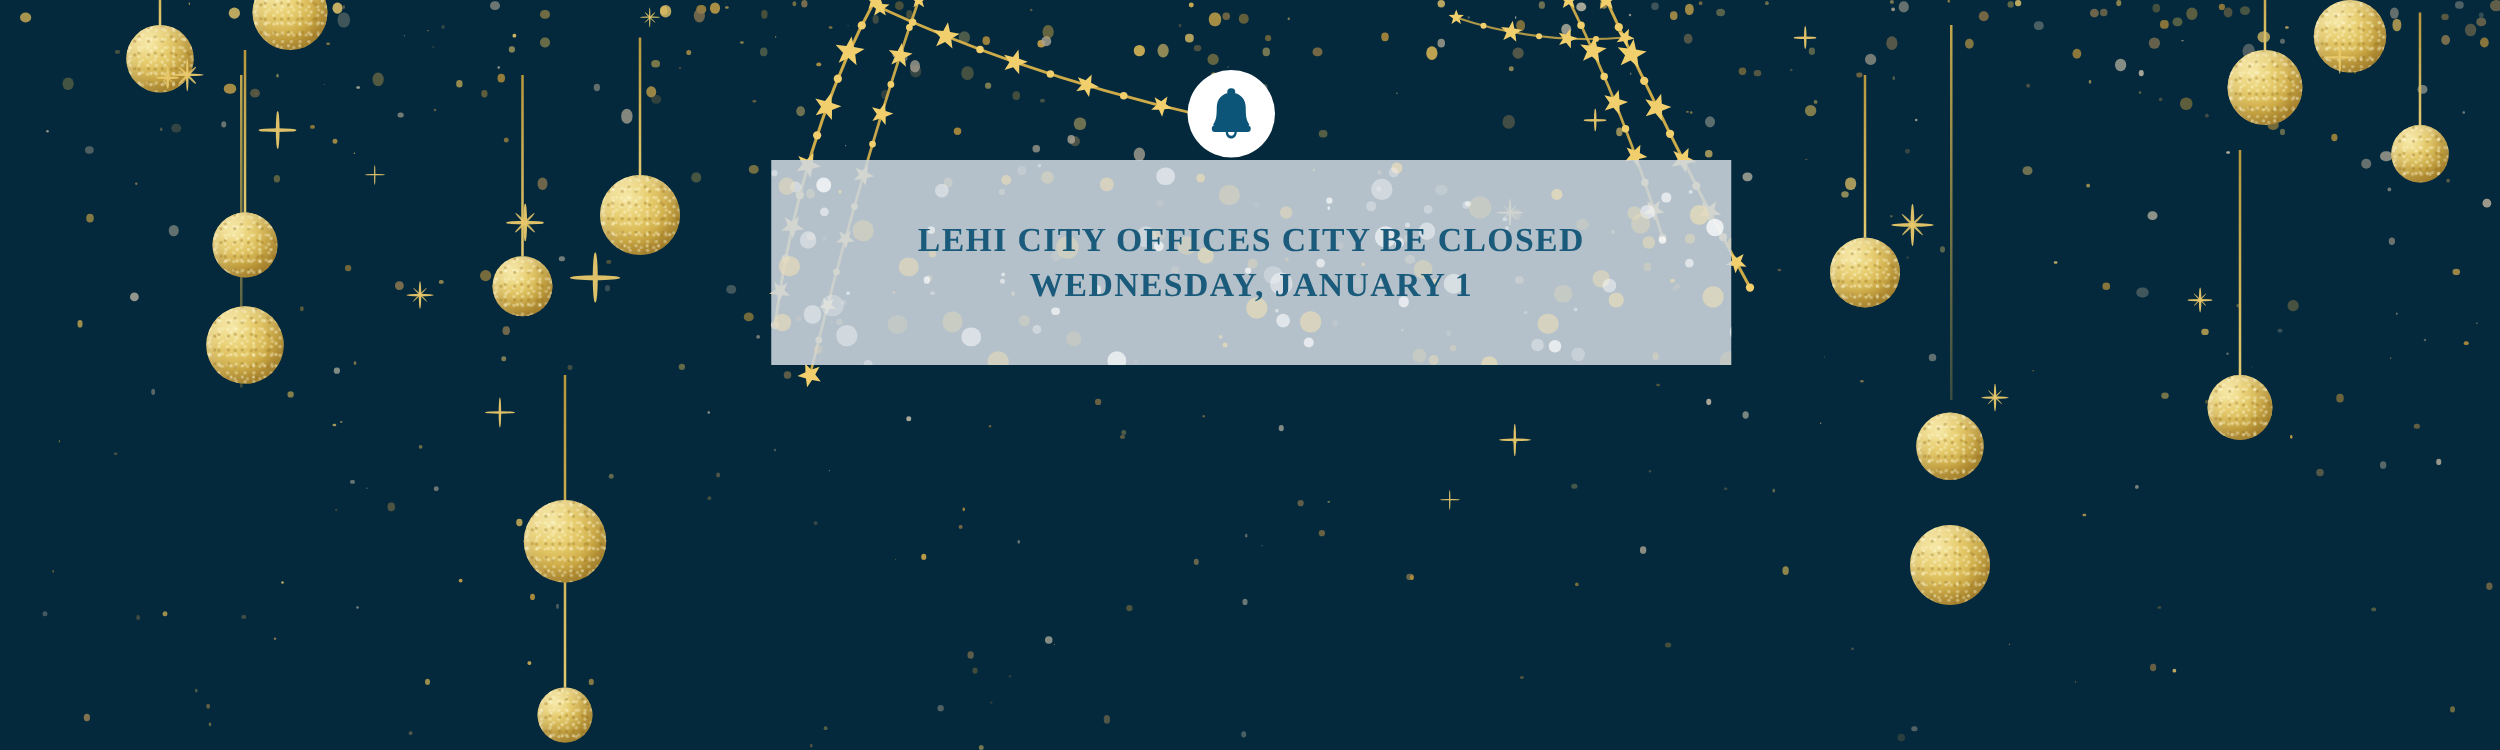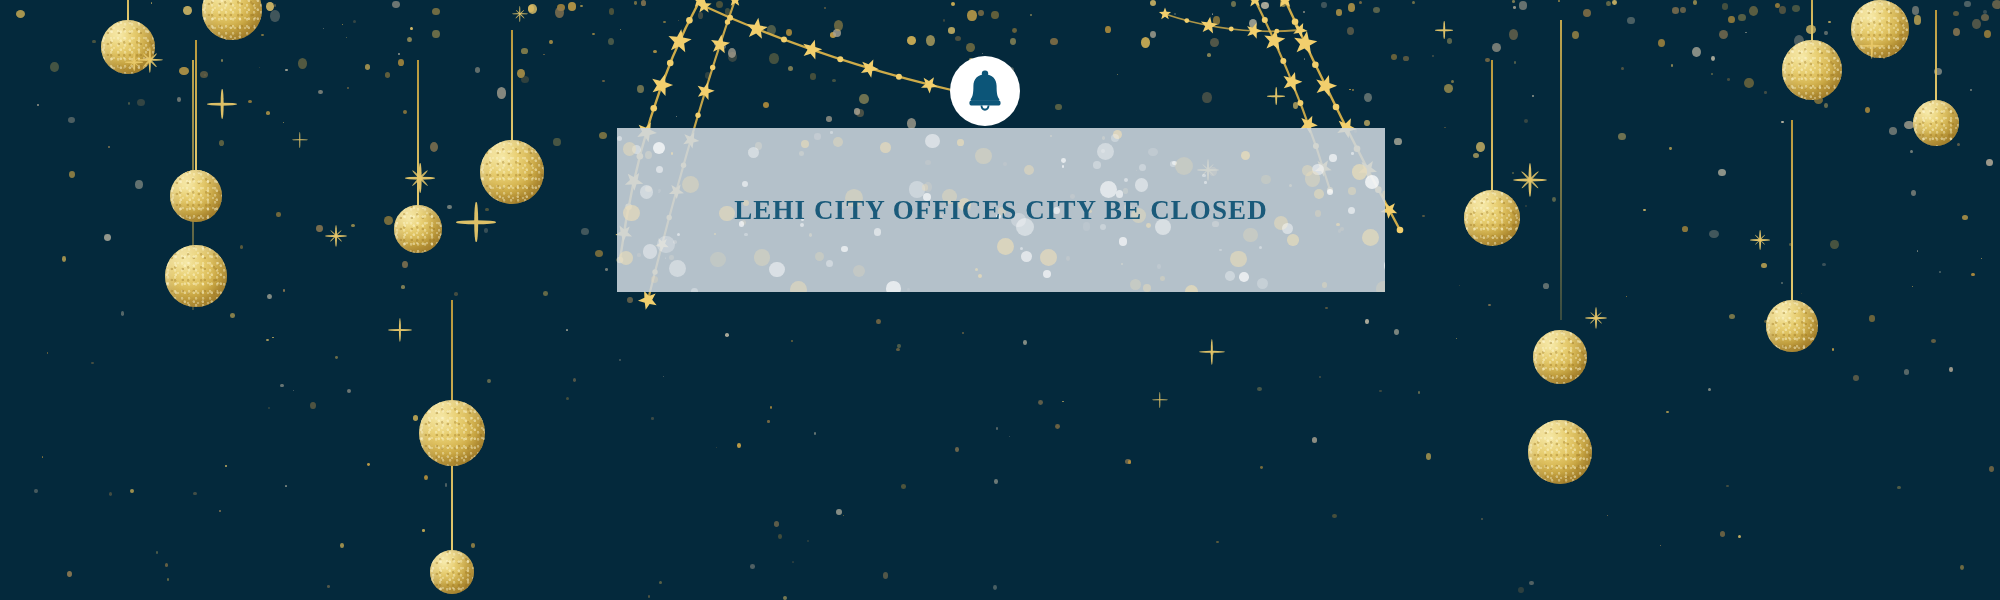--- a/index.html
+++ b/index.html
@@ -806,20 +806,21 @@
         <span class="dot" style="left:608.4px;top:143.0px;width:9.7px;height:9.7px;background:rgba(255,255,255,0.34)"></span>
         <span class="dot" style="left:558.1px;top:29.2px;width:18.0px;height:18.0px;background:rgba(233,220,185,0.32)"></span>
         <span class="dot" style="left:670.4px;top:106.2px;width:11.4px;height:11.4px;background:rgba(233,220,185,0.67)"></span>
         <span class="dot" style="left:6.0px;top:14.4px;width:13.2px;height:13.2px;background:rgba(233,220,185,0.52)"></span>
         <span class="dot" style="left:731.1px;top:78.6px;width:7.0px;height:7.0px;background:rgba(255,255,255,0.56)"></span>
         <span class="dot" style="left:759.3px;top:153.4px;width:15.5px;height:15.5px;background:rgba(233,220,185,0.28)"></span>
         <span class="dot" style="left:402.5px;top:119.1px;width:3.2px;height:3.2px;background:rgba(255,255,255,0.44)"></span>
       </div>
     <div class="ptext">
       <div class="line l1">LEHI CITY OFFICES CITY BE CLOSED</div>
+      <div class="line l2">WEDNESDAY, JANUARY 1</div>
     </div>
   </div>
 
   <div id="bell-badge">
     <svg width="40" height="42" viewBox="0 0 40 42" xmlns="http://www.w3.org/2000/svg">
       <rect x="16.8" y="0.5" width="6.4" height="6" rx="3" fill="#0c5578"></rect>
       <path d="M20 4.2c-7.1 0-11.6 5.0-11.6 11.8 0 6.6-.5 10.3-2.6 13.1-.5.7 0 1.6.85 1.6h26.7c.85 0 1.35-.9.85-1.6-2.1-2.8-2.6-6.5-2.6-13.1C31.6 9.2 27.1 4.2 20 4.2z" fill="#0c5578"></path>
       <rect x="4.4" y="30.3" width="31.2" height="5.2" rx="2.6" fill="#0c5578"></rect>
       <path d="M15.6 35.5h8.8c0 3.1-1.95 5.2-4.4 5.2s-4.4-2.1-4.4-5.2z" fill="#0c5578"></path>
       <path d="M17.4 35.5h5.2c0 1.9-1.1 3.1-2.6 3.1s-2.6-1.2-2.6-3.1z" fill="#ffffff"></path>

